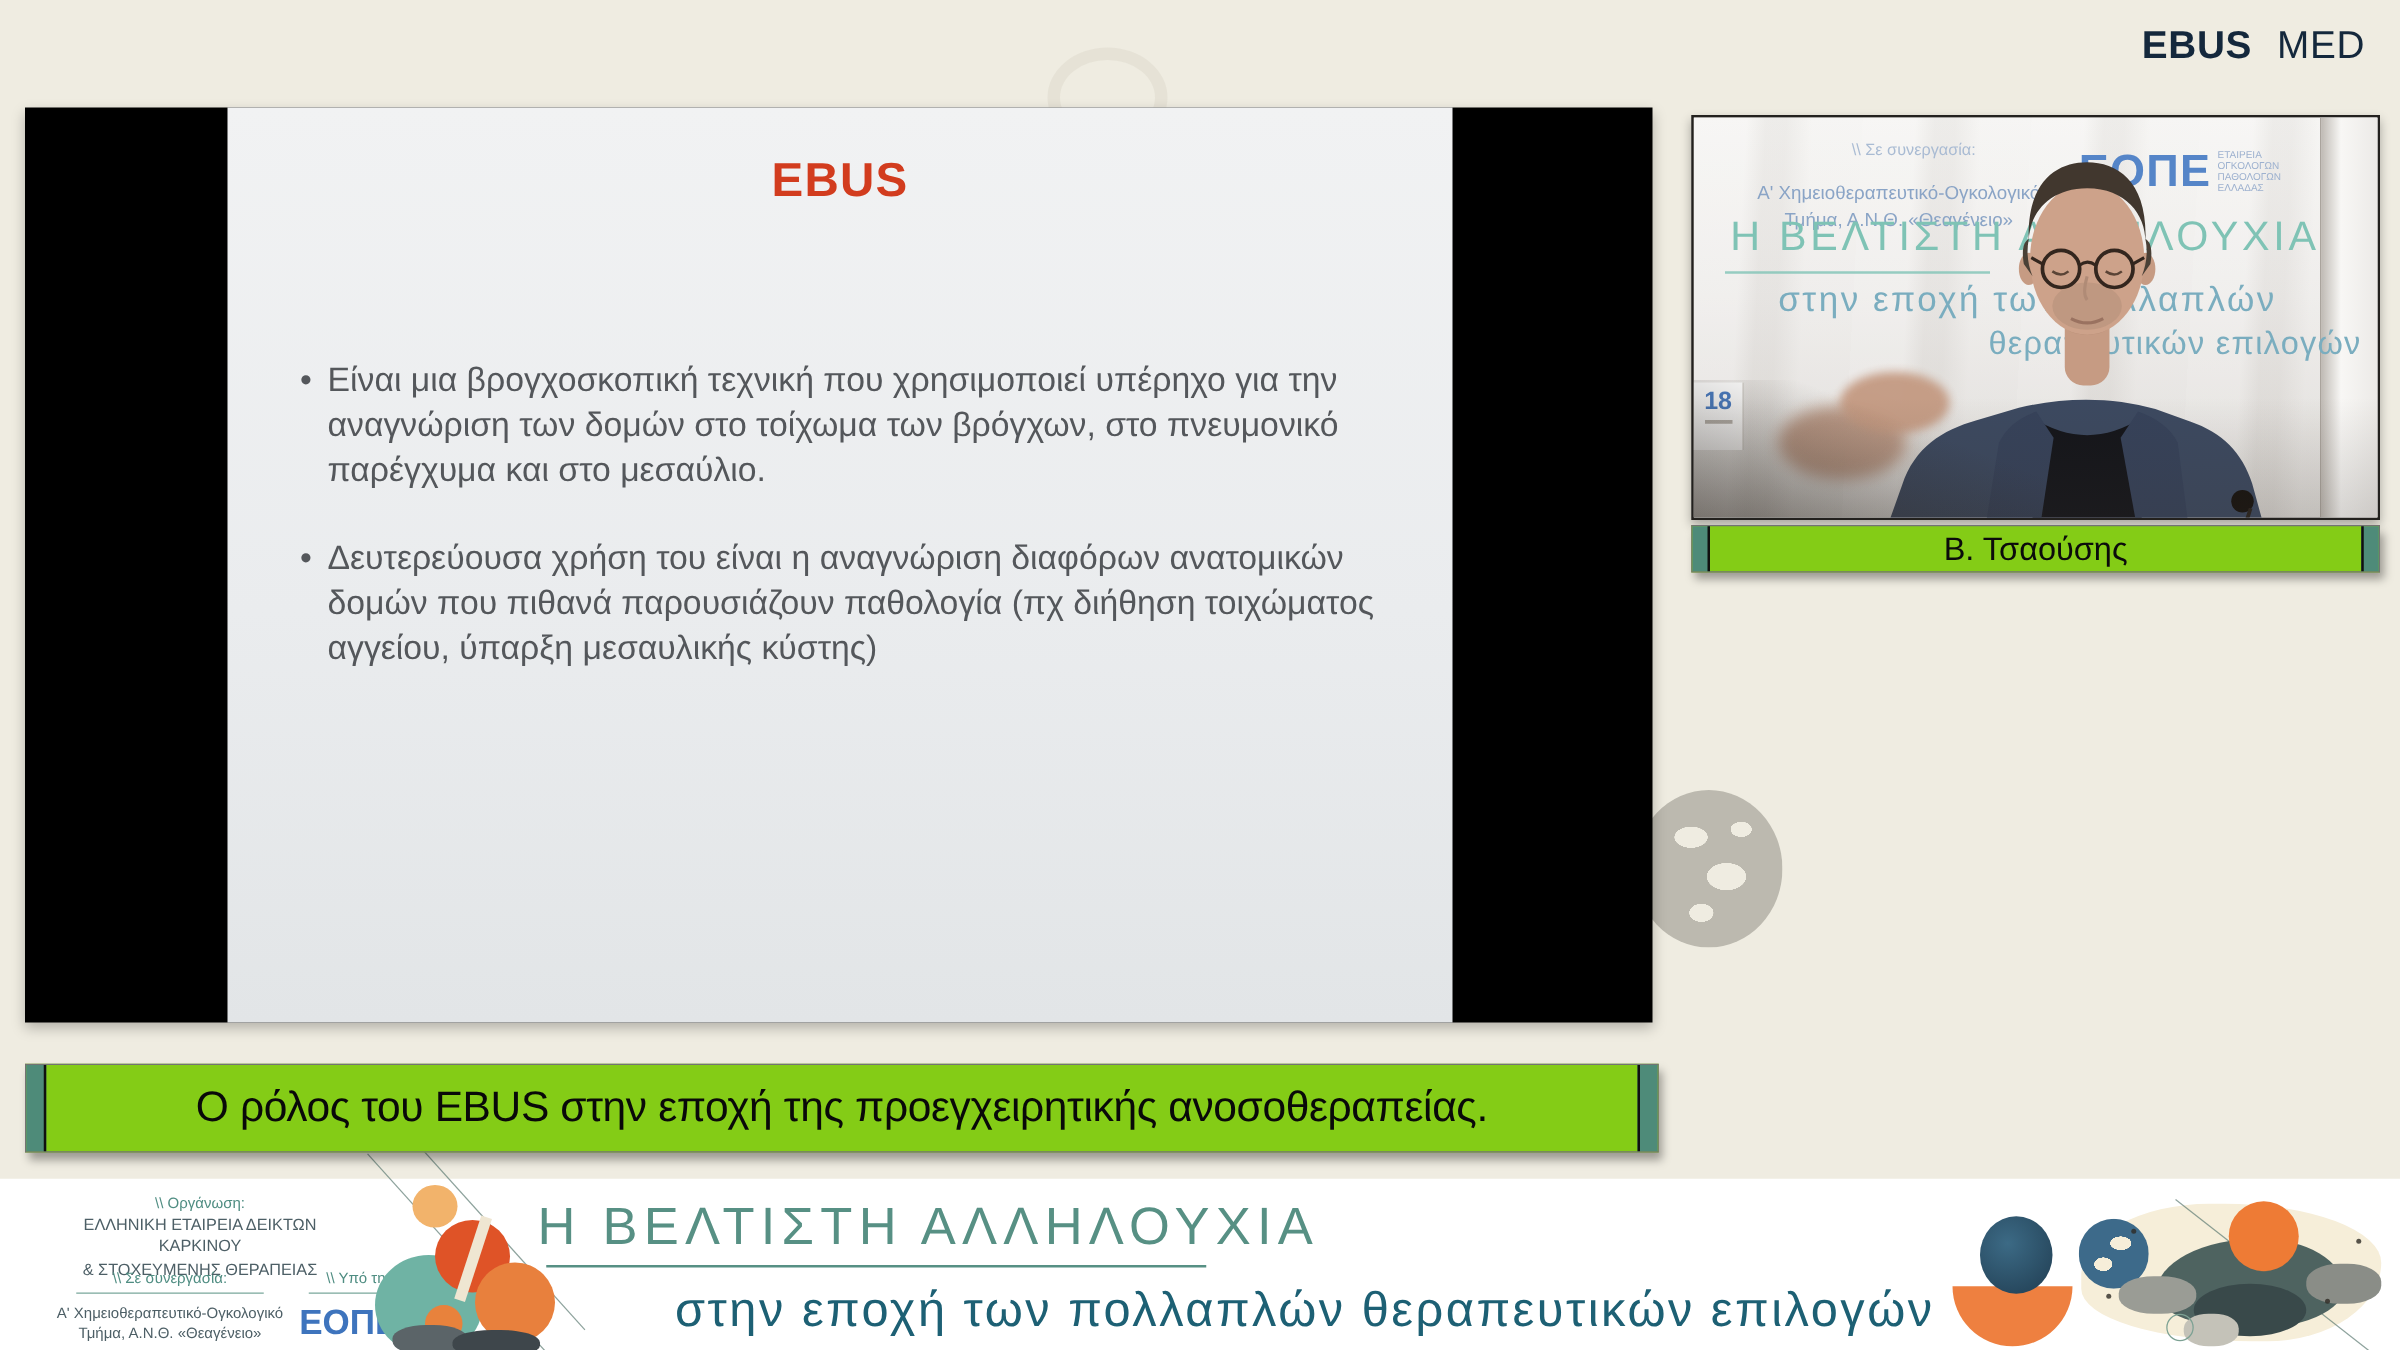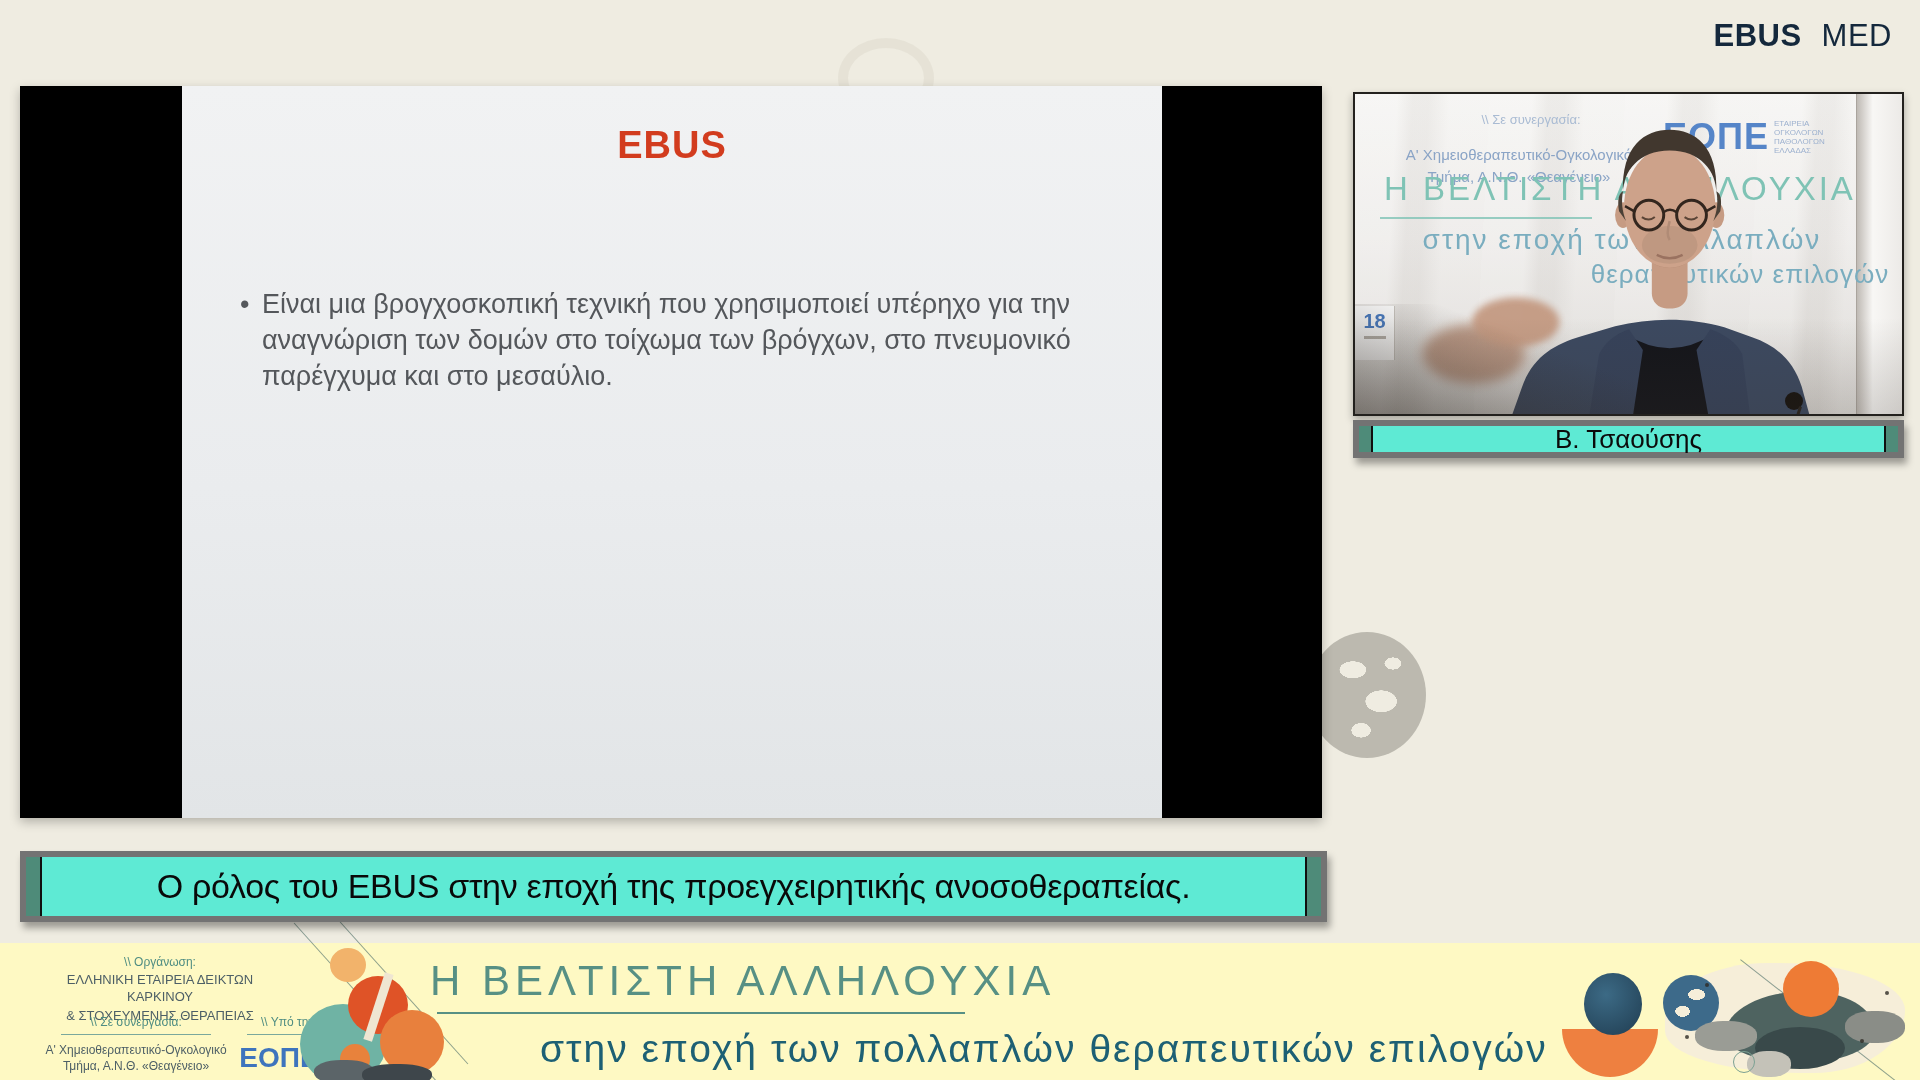--- a/index.html
+++ b/index.html
@@ -69,36 +69,36 @@
   .vp-shadow { position:absolute; left:0; bottom:0; width:280px; height:110px;
     background:linear-gradient(to top right, rgba(42,36,30,.5), rgba(42,36,30,0) 65%); }
   .vp-vignette { position:absolute; inset:0;
     background:linear-gradient(180deg, rgba(0,0,0,0) 70%, rgba(60,52,45,.18) 100%); }
   .mic-dot { position:absolute; left:430px; top:298px; width:18px; height:18px;
     border-radius:50%; background:#17130f; }
   .mic-stand { position:absolute; left:440px; top:312px; width:3px; height:26px;
     background:#2a241e; transform:rotate(18deg); }
 
   
-  .plate { position:absolute; background:#5eead4; border:6px solid #737373; z-index:3;
+  .plate { position:absolute; background:#84cc16; border:1px solid #737373; z-index:3;
     box-shadow:3px 6px 7px rgba(0,0,0,.35);text-decoration:underline; }
   .plate .cap { position:absolute; top:0; bottom:0; width:14px; background:#4e8b79; }
   .plate .cap.left { left:0; border-right:2px solid #101010; }
   .plate .cap.right { right:0; border-left:2px solid #101010; }
   .name-plate { left:1353px; top:420px; width:551px; height:38px; }
   .name-plate .plate-text { position:absolute; inset:0; display:flex; align-items:center;
     justify-content:center; font-size:26px; color:#0b0b0b; }
   .lecture-plate { left:20px; top:851px; width:1307px; height:71px; }
   .lecture-plate .cap { width:16px; }
   .lecture-plate .plate-text { position:absolute; inset:0; display:flex; align-items:center;
     justify-content:center; font-size:34px; letter-spacing:-.3px; color:#090909; }
 
   
   .footer { position:absolute; left:0; top:943px; width:1920px; height:137px;
-    background:#fef9c3; z-index:2; }
+    background:#ffffff; z-index:2; }
   .f-label { font-size:12px; color:#4f8d82; }
   .f-rule { height:1px; background:#7aa89c; margin:5px auto 7px; }
   .f-org { position:absolute; left:50px; top:12px; width:220px; text-align:center; }
   .f-org .line { font-size:13px; line-height:17px; color:#4d5f66; margin-top:2px; }
   .f-org .line:first-of-type { margin-top:9px; }
   .f-coop { position:absolute; left:36px; top:72px; width:200px; text-align:center; }
   .f-coop .f-rule { width:150px; }
   .f-coop .line { font-size:12px; line-height:16px; color:#4d5f66; }
   .f-aegis { position:absolute; left:232px; top:72px; width:150px; text-align:center; }
   .f-aegis .f-rule { width:120px; }
@@ -161,20 +161,23 @@
 <div class="ring-watermark"></div>
 <div class="globe-watermark"></div>
 
 <div class="slide-viewport">
   <div class="slide">
     <div class="slide-title">EBUS</div>
     <ul class="slide-bullets">
       <li>Είναι μια βρογχοσκοπική τεχνική που χρησιμοποιεί υπέρηχο για την
 αναγνώριση των δομών στο τοίχωμα των βρόγχων, στο πνευμονικό
 παρέγχυμα και στο μεσαύλιο.</li>
+      <li>Δευτερεύουσα χρήση του είναι η αναγνώριση διαφόρων ανατομικών
+δομών που πιθανά παρουσιάζουν παθολογία (πχ διήθηση τοιχώματος
+αγγείου, ύπαρξη μεσαυλικής κύστης)</li>
     </ul>
   </div>
 </div>
 
 <div class="video-panel">
   <div class="curtain"></div>
   <div class="curtain-edge"></div>
 
   <div class="vp-text vp-coop">\\ Σε συνεργασία:</div>
   <div class="vp-text vp-dept">

